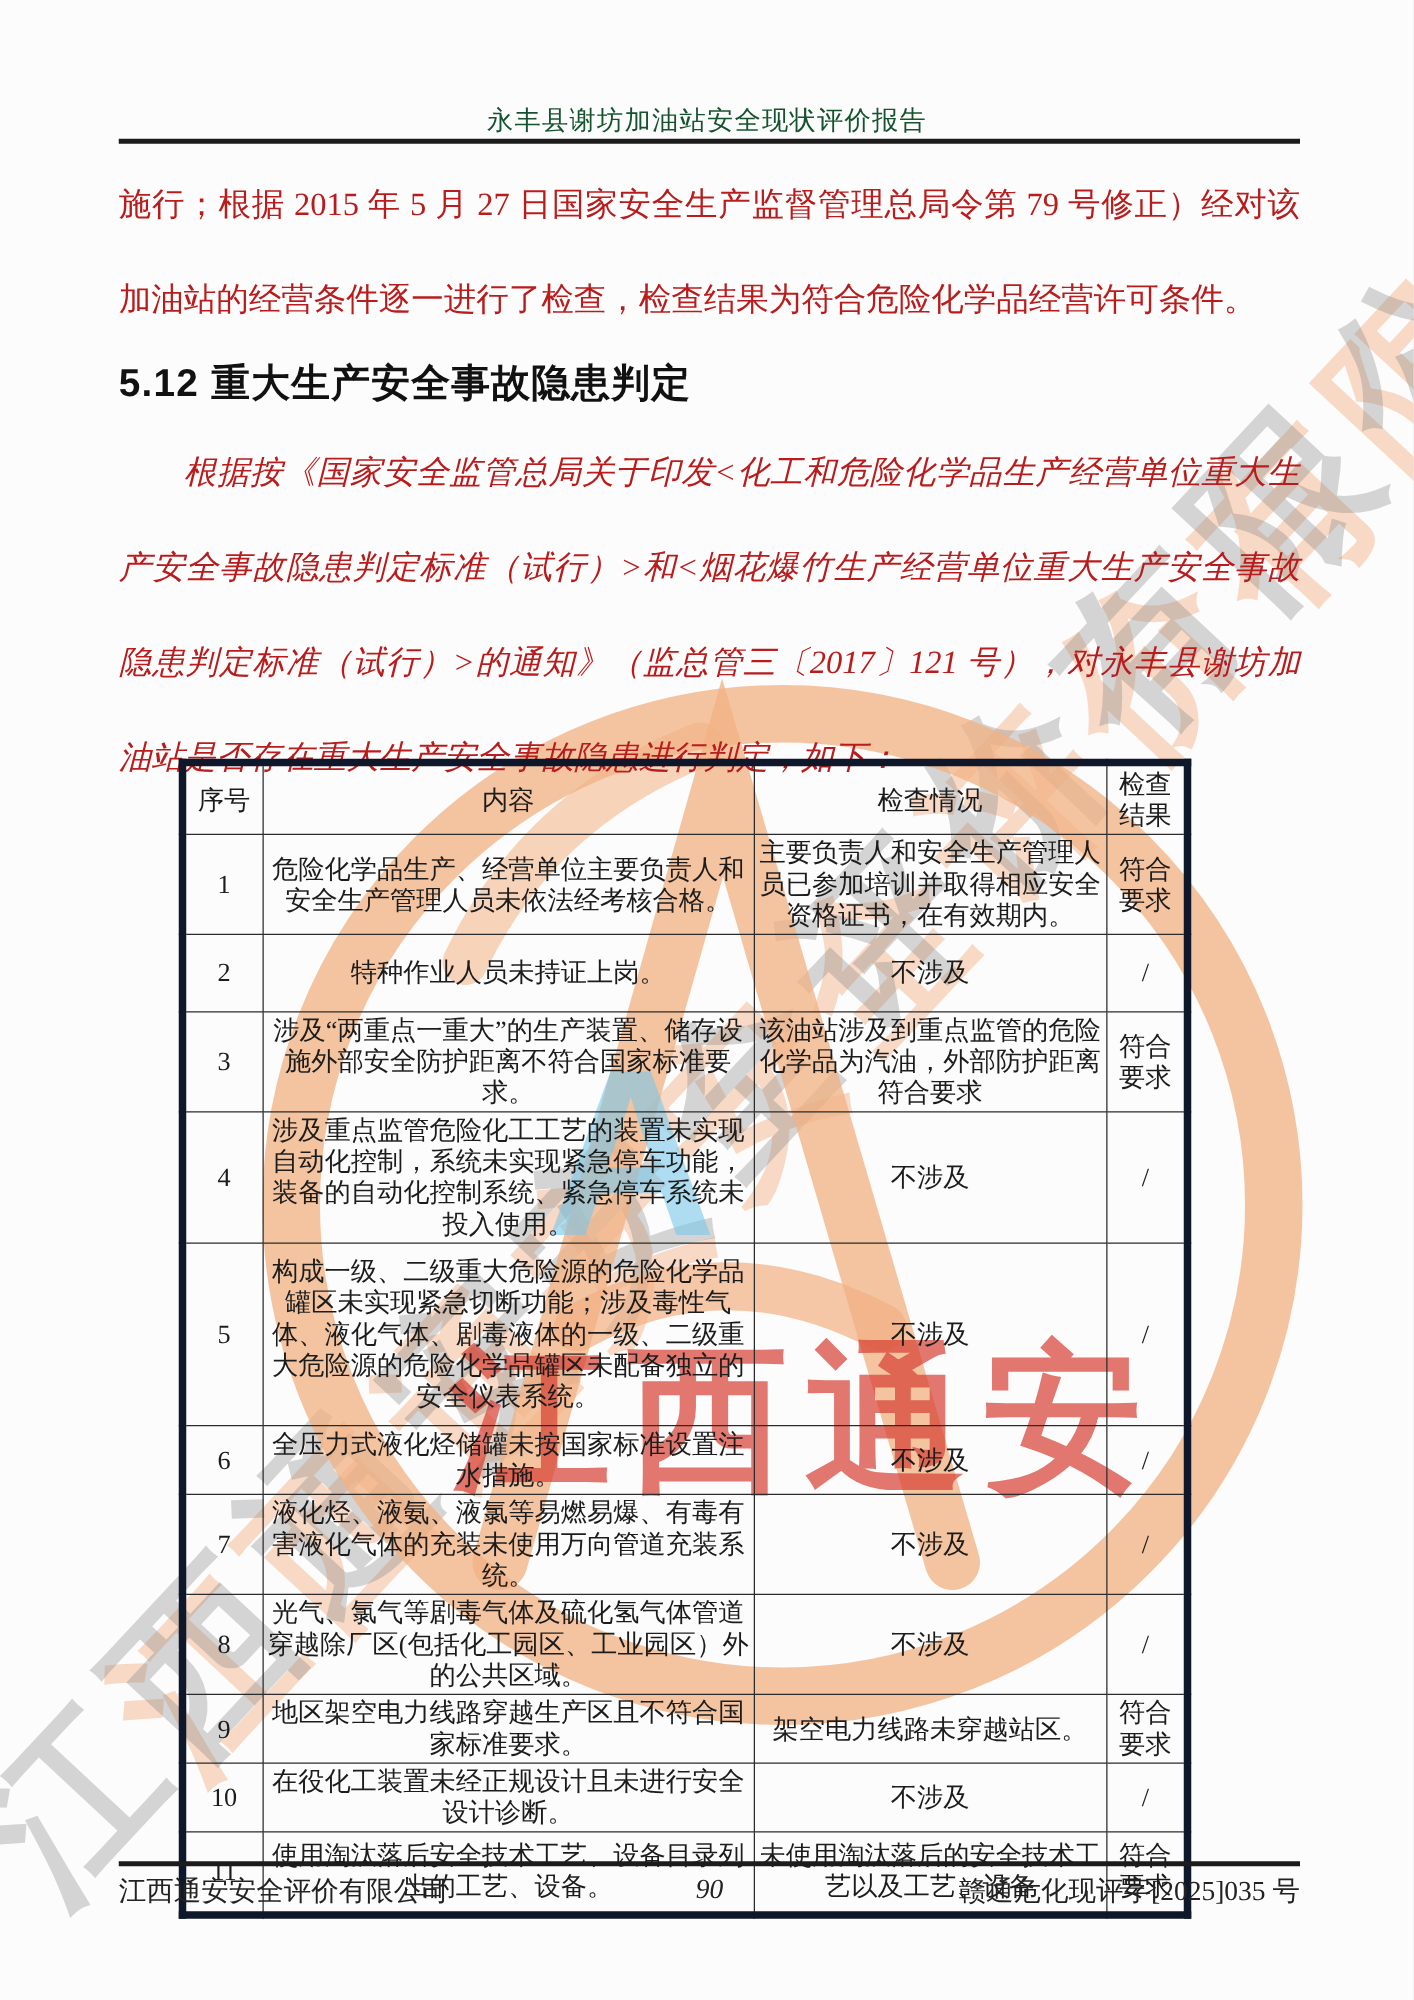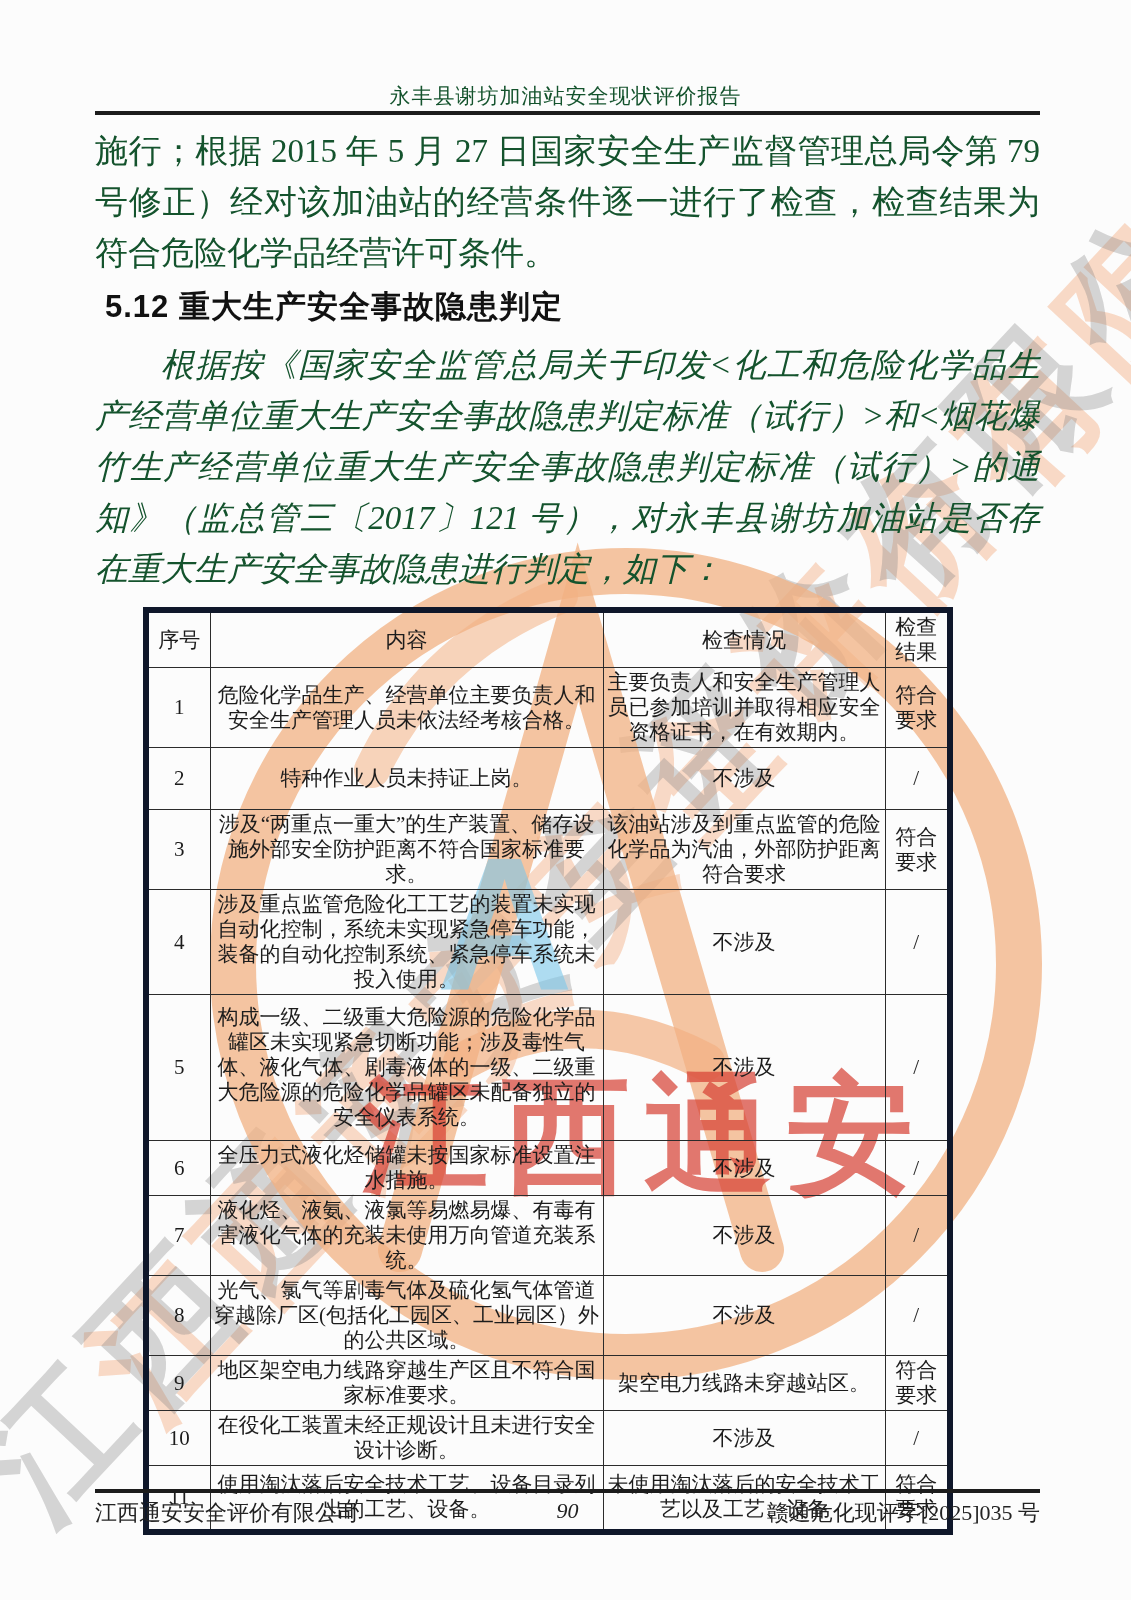--- a/index.html
+++ b/index.html
@@ -35,29 +35,29 @@
     font-size:190px;font-weight:700;color:rgba(122,198,234,0.60);line-height:1;
   }
   
   .content{position:absolute;inset:0;z-index:1;}
   .hdr-title{
     position:absolute;top:82px;left:0;width:100%;text-align:center;
     font-size:21px;letter-spacing:1px;color:#14532d;
   }
   .hdr-rule{position:absolute;top:111px;left:95px;width:945px;border-top:4px solid #1c1c1c;}
   .para{
-    position:absolute;left:95px;width:945px;font-size:33px;line-height:51px;
-    text-align:justify;text-justify:inter-ideograph;color:#14532d;
+    position:absolute;left:95px;width:945px;font-size:26px;line-height:76px;
+    text-align:justify;text-justify:inter-ideograph;color:#b91c1c;
   }
   .para1{top:126px;}
   .para2{top:340px;text-indent:2em;font-style:italic;}
   .sec-heading{
     position:absolute;left:95px;top:286px;
     font-family:"Liberation Sans","DejaVu Sans",sans-serif;
-    font-size:31px;font-weight:700;letter-spacing:1px;color:#111;margin-left:10px;
+    font-size:31px;font-weight:700;letter-spacing:1px;color:#111;
   }
   .tbl-caption{
     position:absolute;top:552px;left:0;width:1092px;text-align:center;
     font-size:27px;font-weight:700;white-space:pre;color:#151515;
   }
   table.judge{
     position:absolute;left:143px;top:607px;width:804px;
     border-collapse:collapse;table-layout:fixed;
     font-size:21px;line-height:25px;color:#1c1c1c;
   }

